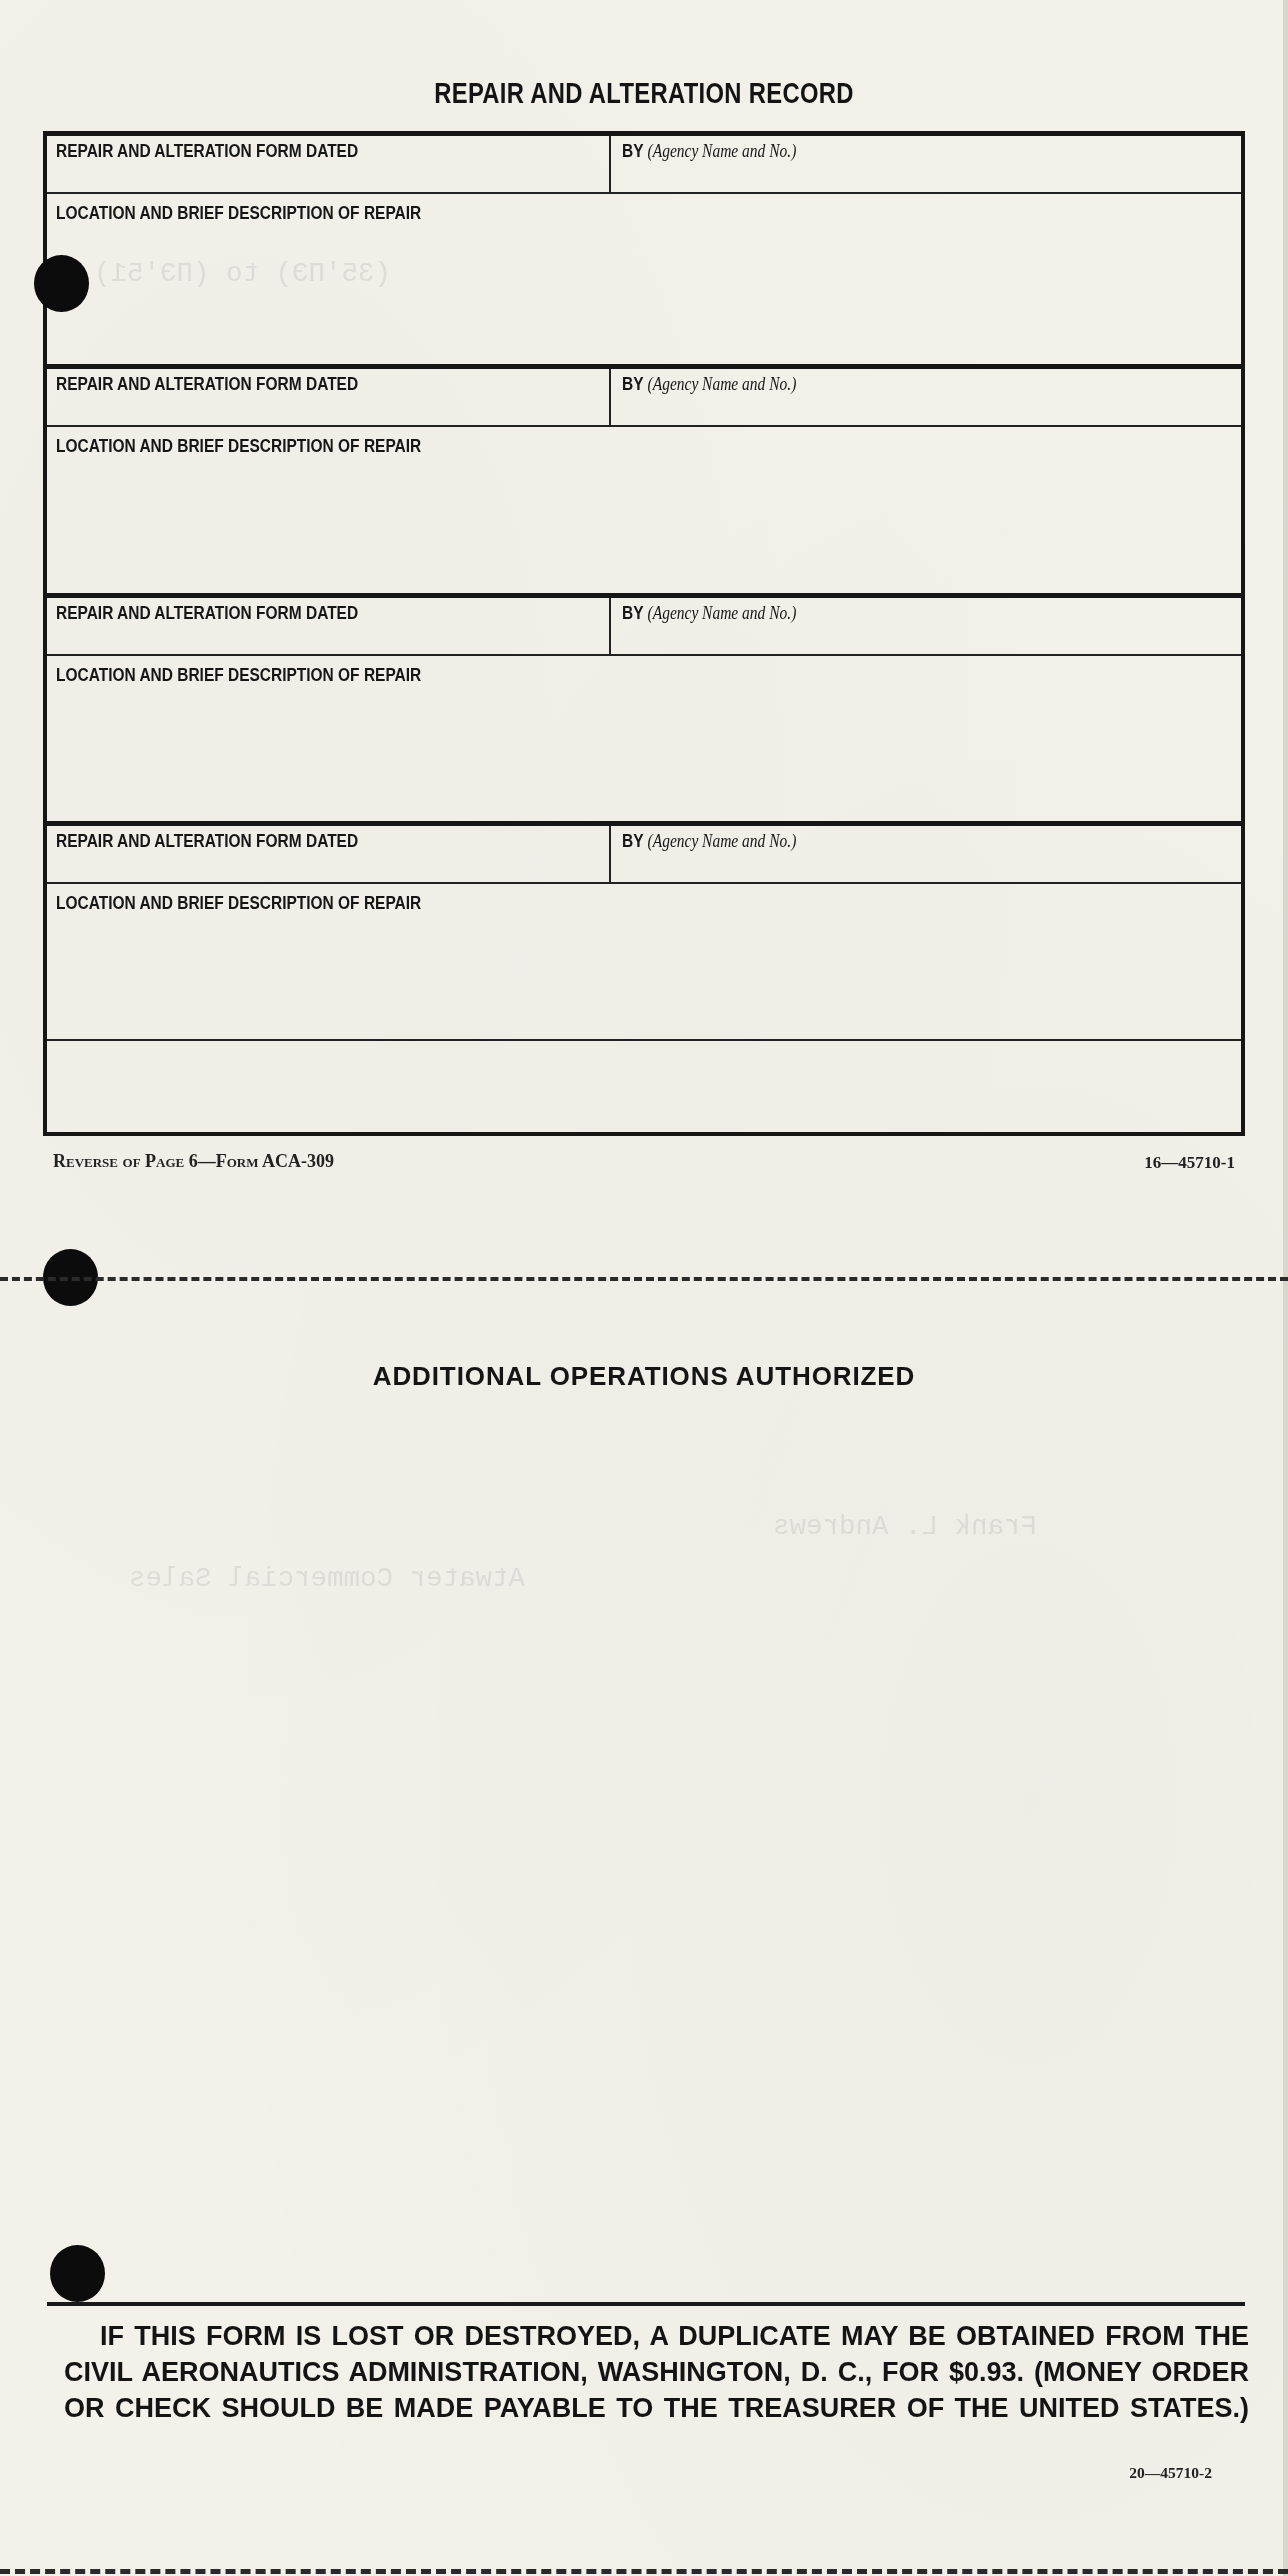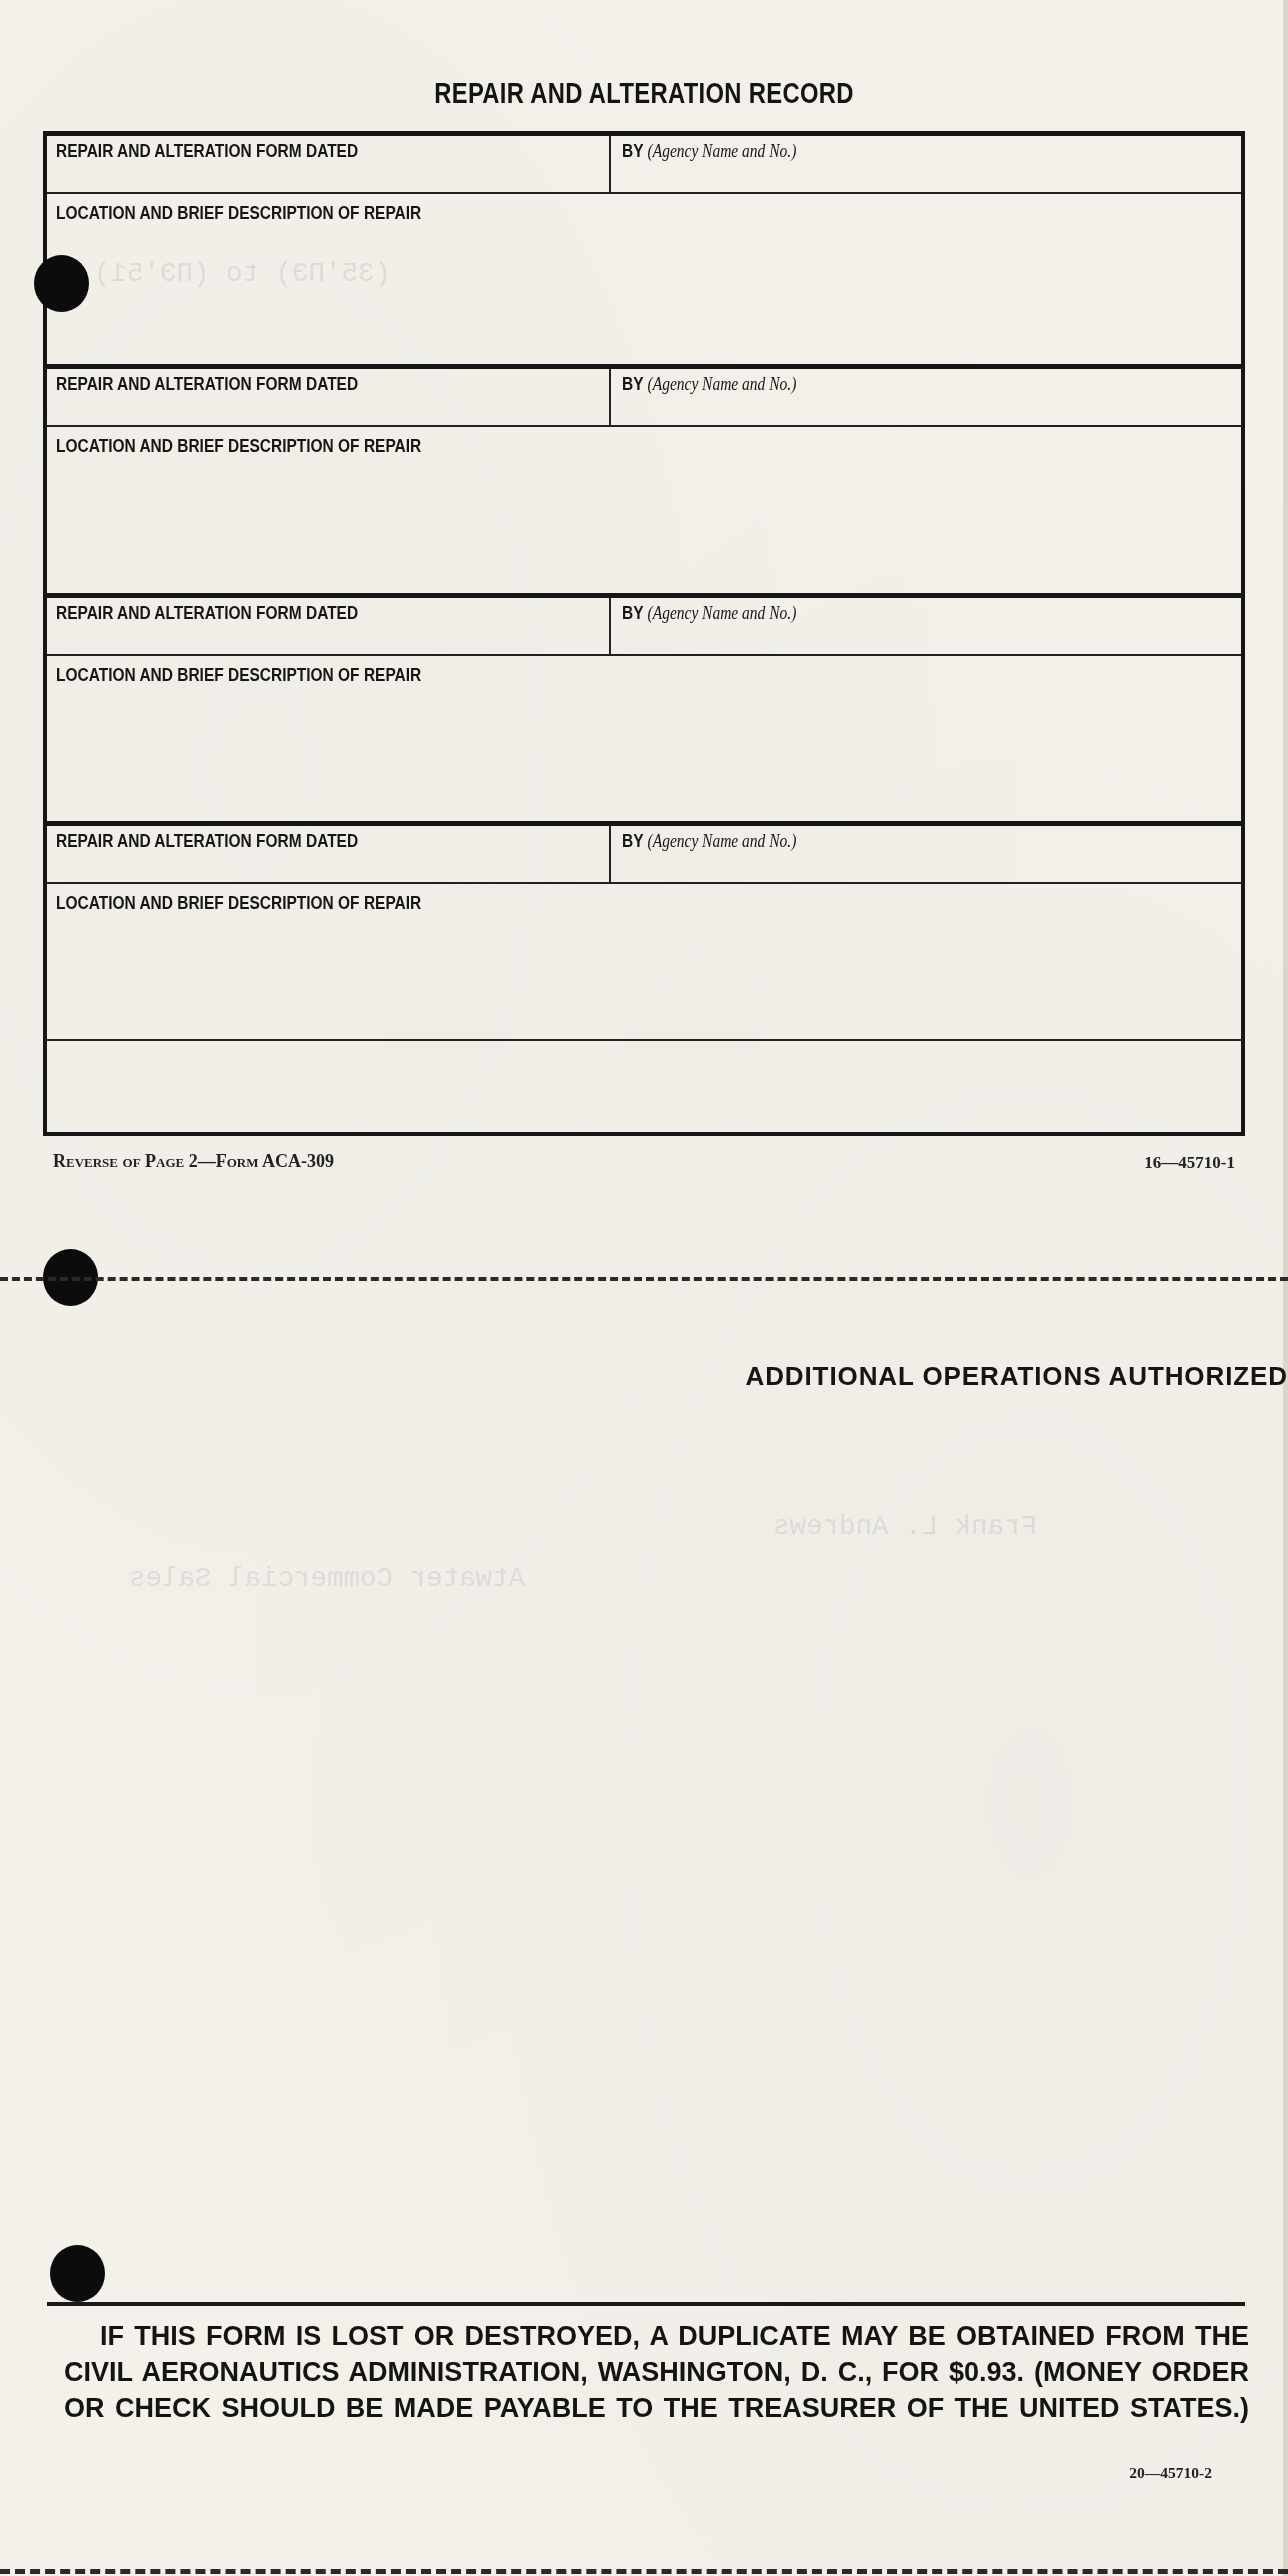--- a/index.html
+++ b/index.html
@@ -36,21 +36,21 @@
   .supp { position:absolute; left:0; top:910px; width:100%; height:86px; box-sizing:border-box; border-top:2.6px solid #222; }
   .supp-rule2 { position:absolute; left:0; top:903px; width:100%; height:0; border-top:2.6px solid #222; }
   .footer-left {
     position:absolute; left:53px; top:1151px; font-family:"Liberation Serif", serif;
     font-size:18px; font-weight:bold; font-variant:small-caps; color:#222;
   }
   .footer-right { position:absolute; right:53px; top:1153px; font-family:"Liberation Serif", serif; font-size:17px; font-weight:bold; color:#222; }
   .hole { position:absolute; width:55px; height:57px; border-radius:50%; background:#0c0c0c; }
   .cutline { position:absolute; left:0; top:1277px; width:1288px; height:0; border-top:4.3px dashed #2a2a2a; }
   .sub-title {
-    position:absolute; top:1361px; left:0; width:1288px; text-align:right; font-weight:bold;
+    position:absolute; top:1361px; left:0; width:1288px; text-align:center; font-weight:bold;
     font-size:26px; letter-spacing:0.9px; color:#151515;
   }
   .rule-bottom { position:absolute; left:47px; top:2302px; width:1198px; height:4.3px; background:#1a1a1a; }
   .notice {
     position:absolute; left:64px; top:2318px; width:1185px; font-size:27px; font-weight:bold;
     line-height:36px; color:#141414; text-align:justify; text-align-last:justify;
   }
   .notice span { display:block; }
   .notice span.first { padding-left:36px; }
   .form-num-2 { position:absolute; right:76px; top:2464px; font-family:"Liberation Serif", serif; font-size:15.5px; font-weight:bold; color:#222; }
@@ -102,21 +102,21 @@
       <div class="lbl" style="left:8.6px;top:5.2px;">REPAIR AND ALTERATION FORM DATED</div>
       <div class="vdiv" style="left:562px;height:57px;"></div>
       <div class="lbl" style="left:575px;top:5.2px;"><span>BY</span> <i>(Agency Name and No.)</i></div>
     </div>
     <div class="lbl" style="left:8.6px;top:67px;">LOCATION AND BRIEF DESCRIPTION OF REPAIR</div>
   </div>
 
   <div class="supp-rule2"></div>
 </div>
 
-<div class="footer-left">Reverse of Page 2—Form ACA-309</div>
+<div class="footer-left">Reverse of Page 6—Form ACA-309</div>
 <div class="footer-right">16—45710-1</div>
 
 <div class="hole" style="left:34px;top:255px;"></div>
 <div class="hole" style="left:43px;top:1249px;"></div>
 <div class="hole" style="left:50px;top:2245px;"></div>
 
 <div class="cutline"></div>
 
 <div class="sub-title">ADDITIONAL OPERATIONS AUTHORIZED</div>
 

